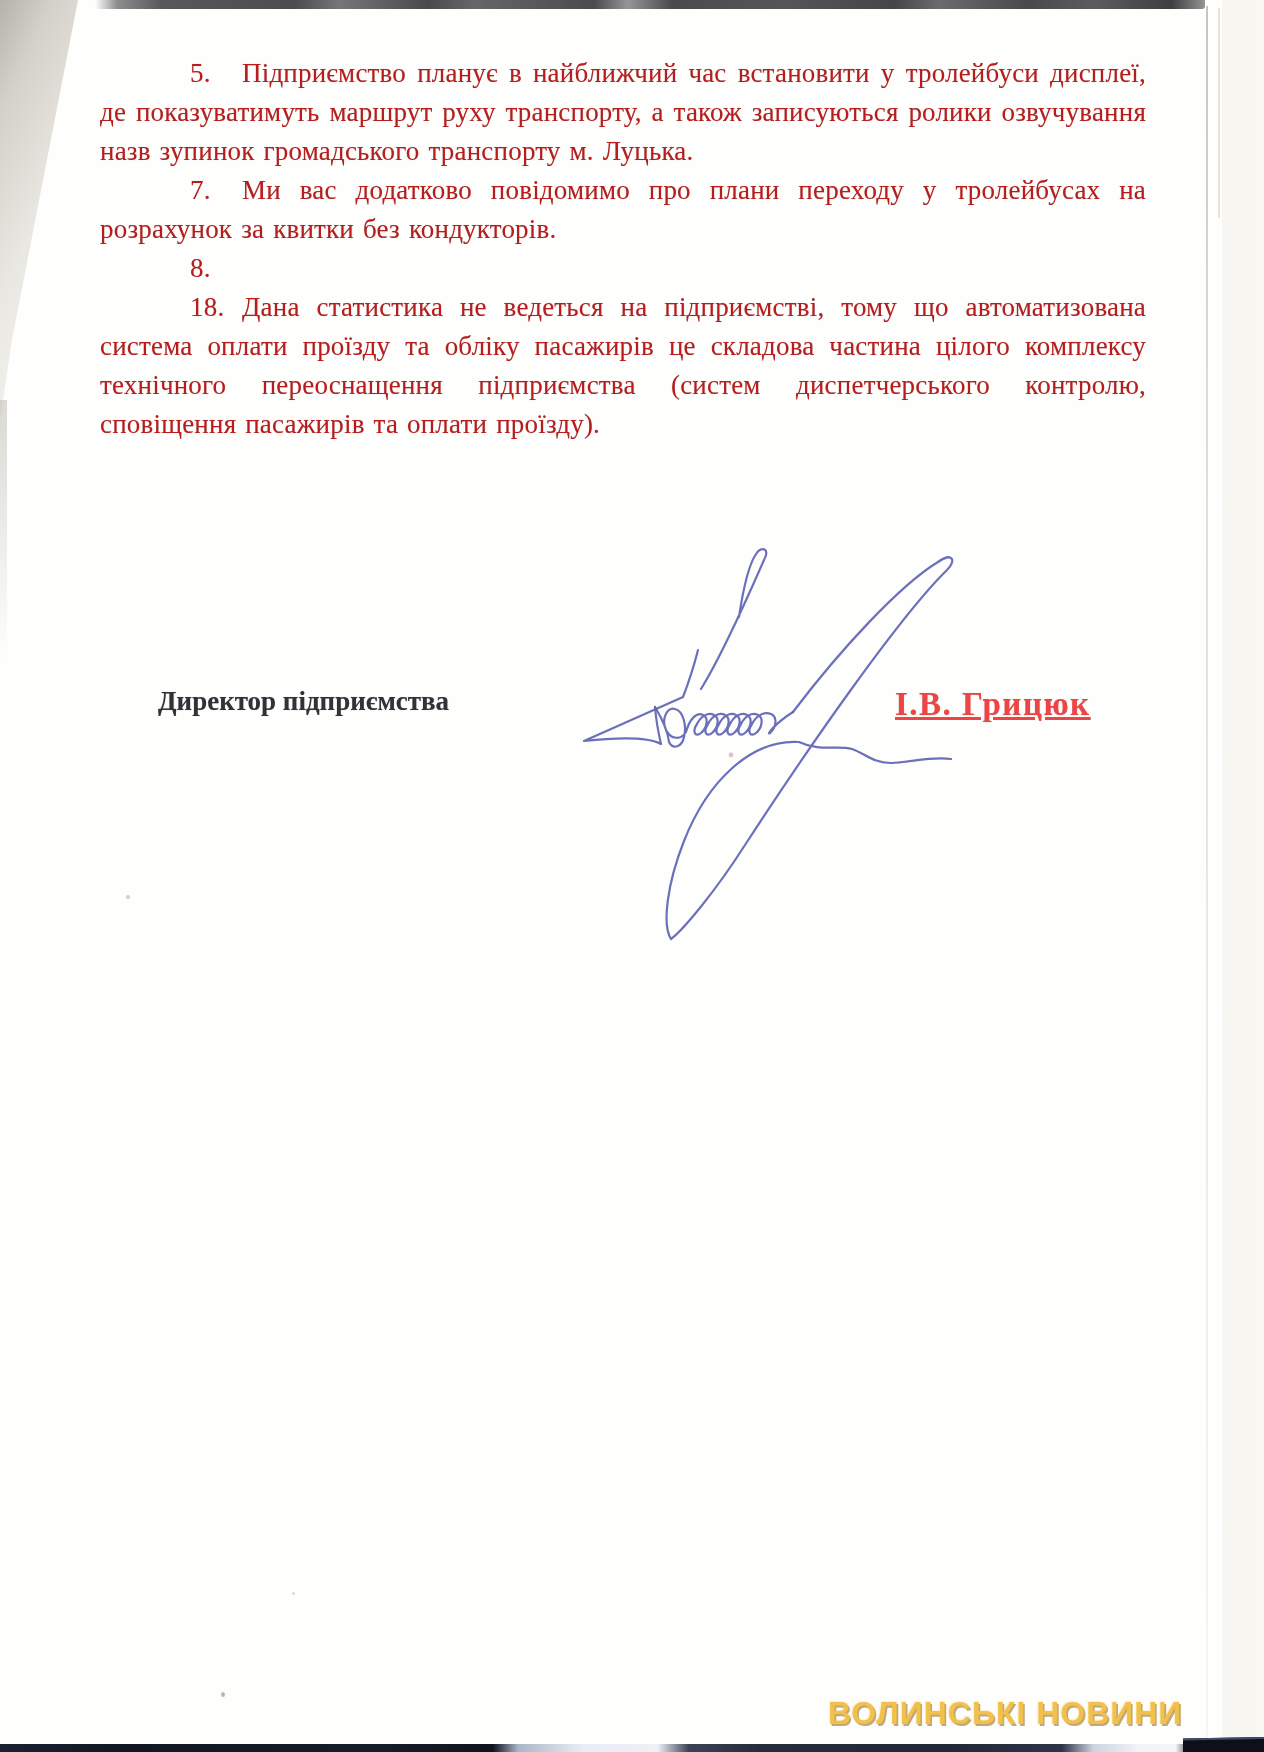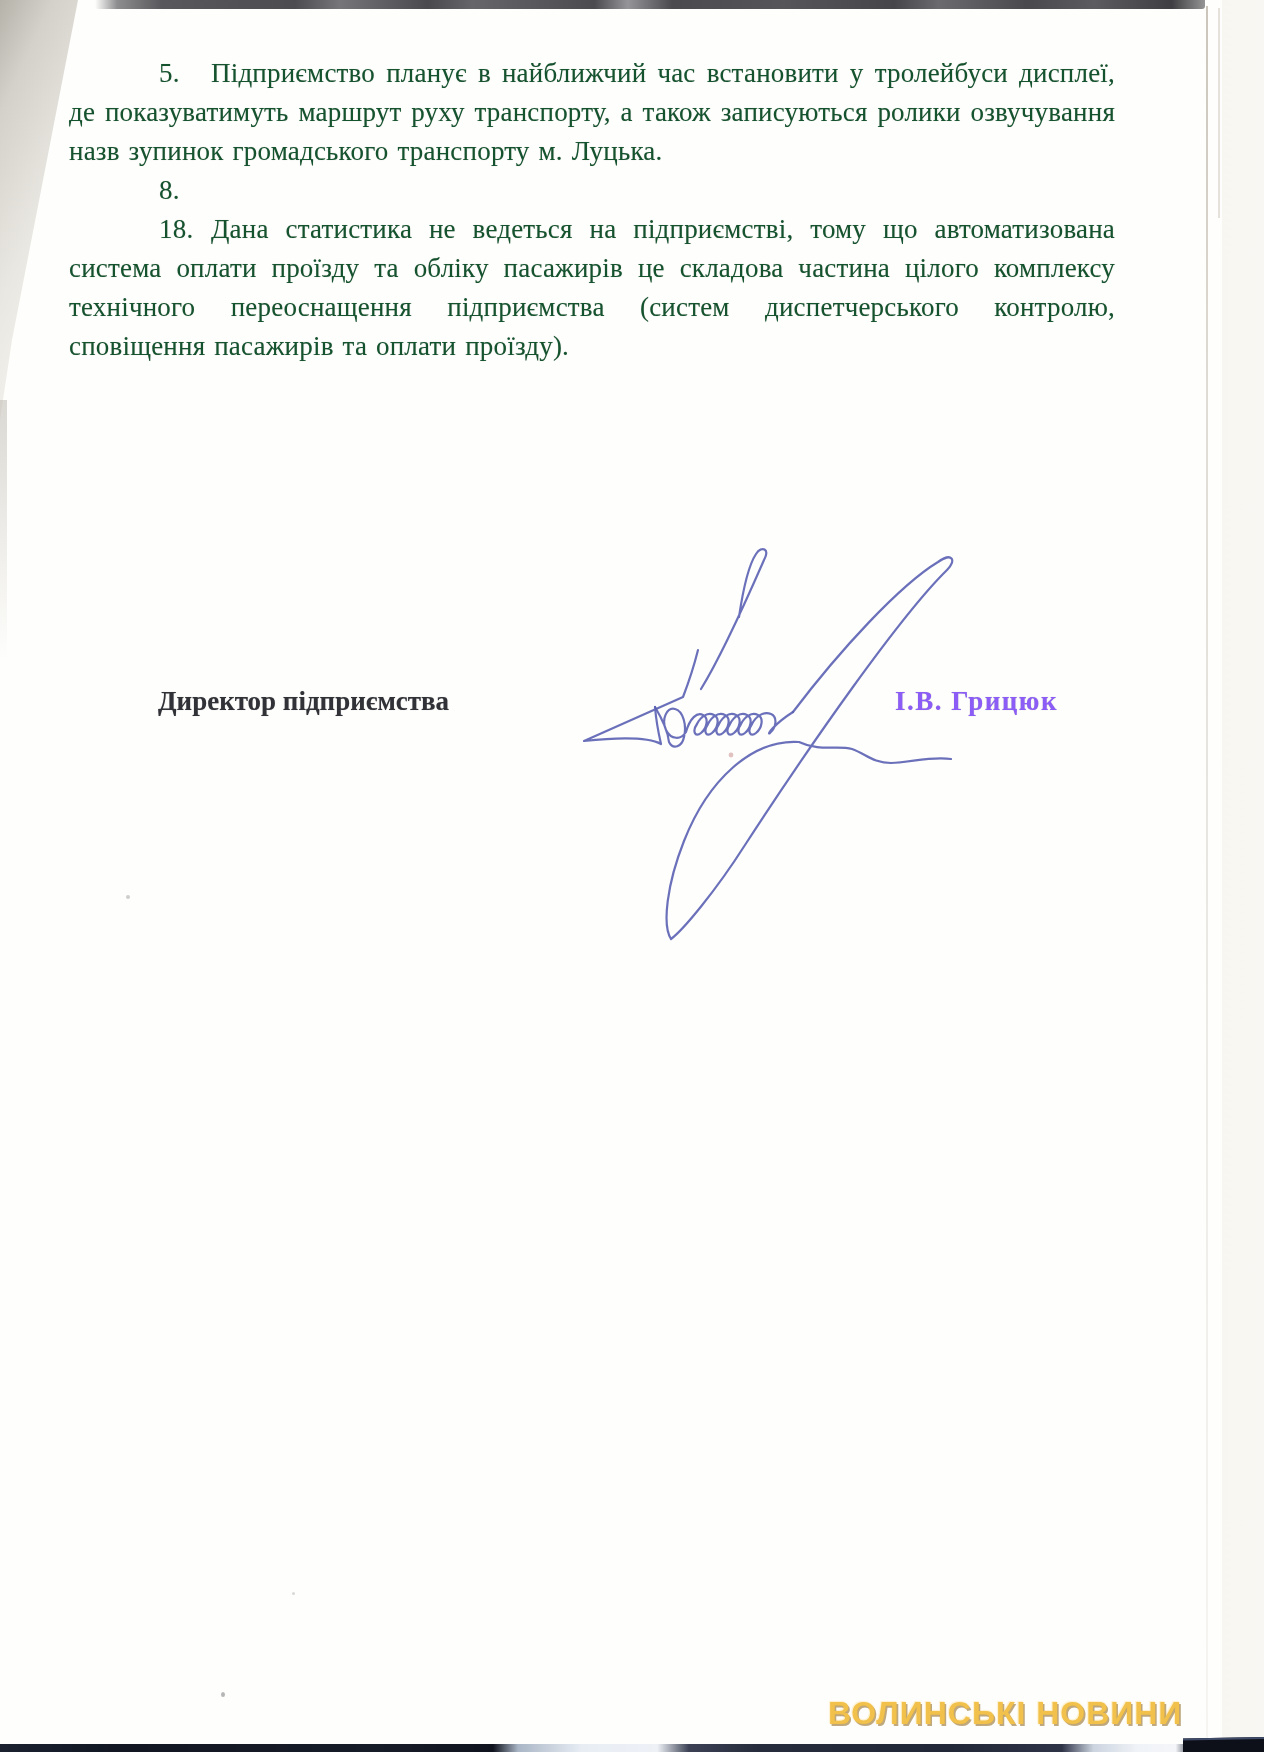--- a/index.html
+++ b/index.html
@@ -54,37 +54,37 @@
     position:absolute;left:1183px;bottom:0;width:81px;height:13px;
     background:#0d1019;border-top:2px solid #3f4b68;transform:skewY(-1deg);transform-origin:right bottom;
   }
   .speck{position:absolute;border-radius:50%;}
   .speck.a{left:221px;top:1692px;width:4px;height:5px;background:rgba(110,110,112,.5);}
   .speck.b{left:126px;top:895px;width:4px;height:4px;background:rgba(130,130,132,.38);}
   .speck.c{left:292px;top:1592px;width:3px;height:3px;background:rgba(130,130,132,.3);}
 
   
   .text-block{
-    position:absolute;left:69px;top:54px;width:1046px;
-    font-size:27px;line-height:39px;color:#14532d;
+    position:absolute;left:100px;top:54px;width:1046px;
+    font-size:27px;line-height:39px;color:#b91c1c;
     text-align:justify;word-spacing:2px;letter-spacing:.2px;
     text-shadow:0 0 1px rgba(58,58,64,.28);
   }
   .text-block p{margin:0;text-indent:90px;}
   .pnum{display:inline-block;width:52px;text-indent:0;}
 
   .sig-title{
     position:absolute;left:158px;top:686px;
     font-size:27px;font-weight:bold;color:#313237;
     text-shadow:0 0 1px rgba(49,50,55,.3);white-space:nowrap;text-align:center;
   }
   .sig-name{
     position:absolutE;position:absolute;left:895px;top:686px;
-    font-size:27px;font-weight:bold;color:#8b5cf6;letter-spacing:1.5px;
-    text-shadow:0 0 1px rgba(49,50,55,.3);white-space:nowrap;
+    font-size:33px;font-weight:bold;color:#ef4444;letter-spacing:1.5px;
+    text-shadow:0 0 1px rgba(49,50,55,.3);white-space:nowrap;text-decoration:underline;
   }
   .signature-svg{position:absolute;left:520px;top:470px;width:460px;height:490px;}
 
   .watermark{
     position:absolute;left:828px;top:1696px;white-space:nowrap;
     font-family:"Liberation Sans","DejaVu Sans",sans-serif;
     font-weight:800;font-size:31px;letter-spacing:1px;
     color:#f1c14b;
     text-shadow:1.5px 1.5px 0 rgba(140,100,30,.55),
                 -1px -1px 0 rgba(255,241,205,.9),
@@ -104,20 +104,21 @@
   <div class="right-edge"></div>
   <div class="right-edge2"></div>
   <div class="bottom-edge"></div>
   <div class="corner-bar"></div>
   <div class="speck a"></div>
   <div class="speck b"></div>
   <div class="speck c"></div>
 
   <div class="text-block">
     <p><span class="pnum">5.</span><span>Підприємство планує в найближчий час встановити у тролейбуси дисплеї, де показуватимуть маршрут руху транспорту, а також записуються ролики озвучування назв зупинок громадського транспорту м. Луцька.</span></p>
+    <p><span class="pnum">7.</span><span>Ми вас додатково повідомимо про плани переходу у тролейбусах на розрахунок за квитки без кондукторів.</span></p>
     <p><span class="pnum">8.</span><span></span></p>
     <p><span class="pnum">18.</span><span>Дана статистика не ведеться на підприємстві, тому що автоматизована система оплати проїзду та обліку пасажирів це складова частина цілого комплексу технічного переоснащення підприємства (систем диспетчерського контролю, сповіщення пасажирів та оплати проїзду).</span></p>
   </div>
 
   <div class="sig-title">Директор підприємства</div>
   <div class="sig-name">І.В. Грицюк</div>
 
   <svg class="signature-svg" viewBox="0 0 460 490" fill="none" stroke="#5b60b2" stroke-opacity="0.9" stroke-width="2.2" stroke-linecap="round" stroke-linejoin="round">
 
     <path d="M178,180 C173,200 168,214 163,227 L64,271 C102,267 128,267 141,274 C138,261 136,249 135,237"></path>

